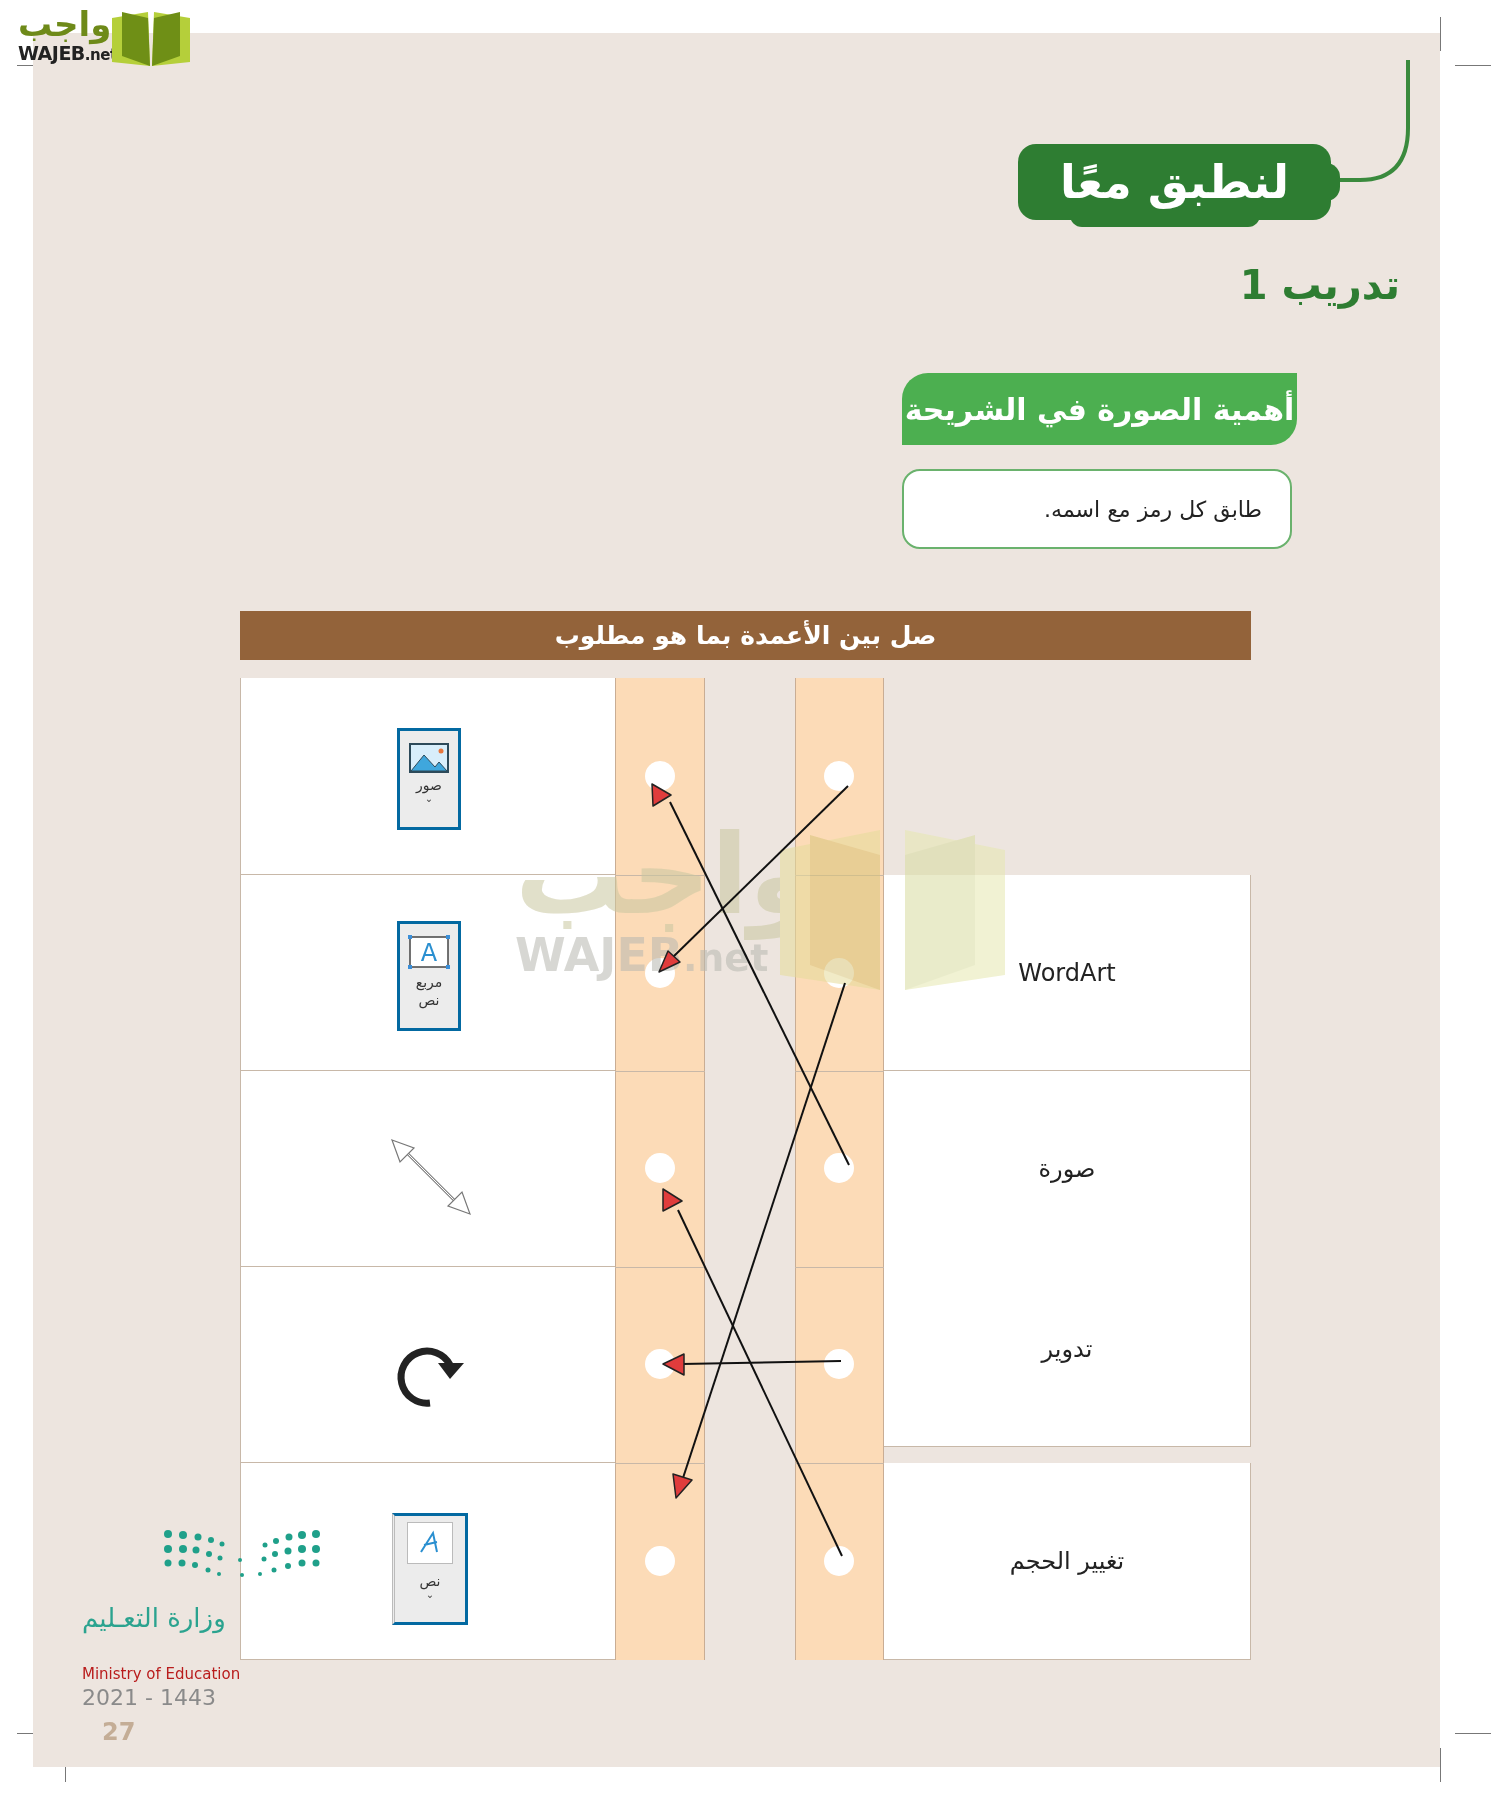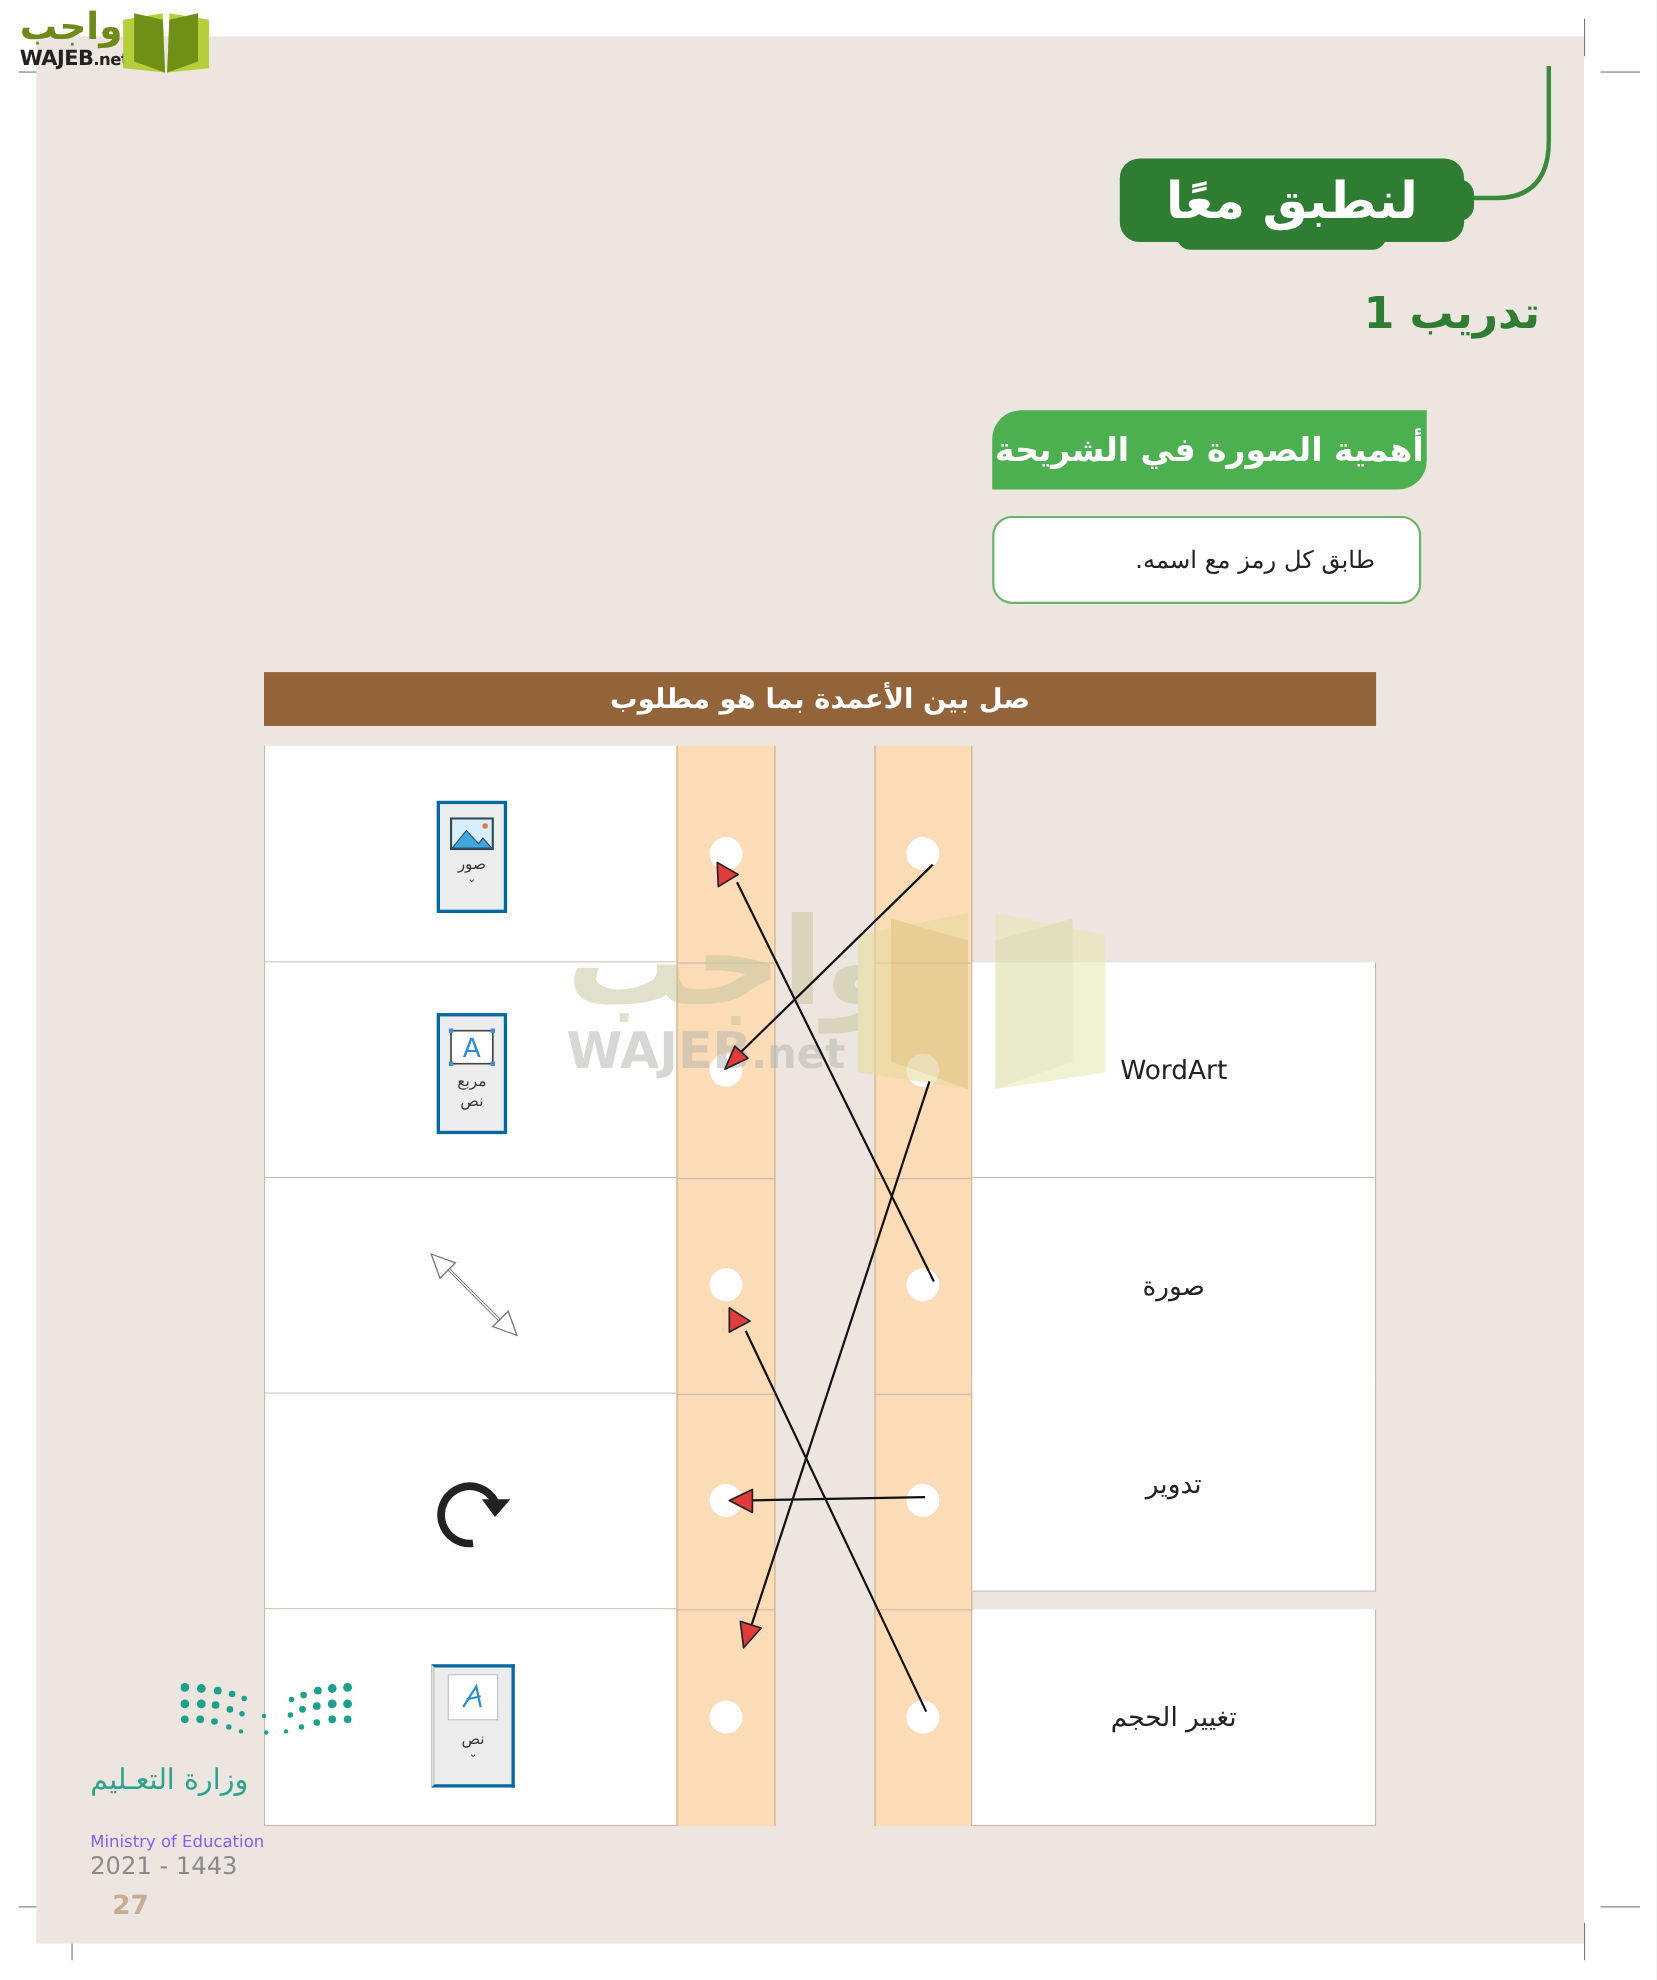--- a/index.html
+++ b/index.html
@@ -25,21 +25,21 @@
   .connector { position:absolute; left:1330px; top:58px; }
   .exercise { position:absolute; left:1160px; top:262px; width:240px; height:60px; color:#2e7d32; font-size:40px; font-weight:bold; direction:rtl; text-align:right; }
   .section-tag {
     position:absolute; left:902px; top:373px; width:395px; height:72px; background:#4caf50;
     border-radius:26px 0 26px 0; color:#fff; font-size:30px; font-weight:bold; direction:rtl;
     display:flex; align-items:center; justify-content:center;
   }
   .instruction {
     position:absolute; left:902px; top:469px; width:390px; height:80px; background:#fff;
     border:2px solid #6ab26d; border-radius:18px; box-sizing:border-box;
-    direction:rtl; font-size:22px; color:#222; padding:0 40px; display:flex; align-items:center;
+    direction:rtl; font-size:22px; color:#222; padding:0 28px; display:flex; align-items:center;
   }
   
   .table { position:absolute; left:240px; top:611px; width:1011px; height:1049px; }
   .thead { position:absolute; left:0; top:0; width:1011px; height:49px; background:#93633a; color:#fff;
     font-size:25px; font-weight:bold; direction:rtl; display:flex; align-items:center; justify-content:center; }
   .cell-l { position:absolute; left:0; width:375px; background:#fff; border-left:1px solid #c8b8a8; border-bottom:1px solid #c8b8a8; box-sizing:border-box; }
   .cell-r { position:absolute; left:644px; width:367px; background:#fff; border-right:1px solid #c8b8a8; border-bottom:1px solid #c8b8a8; box-sizing:border-box;
     display:flex; align-items:center; justify-content:center; font-size:24px; color:#222; direction:rtl; font-family:"DejaVu Sans", sans-serif; }
   .col-l { position:absolute; left:375px; width:90px; background:#fcdbb7; border-left:1px solid #c9ad94; border-right:1px solid #c9ad94; box-sizing:border-box; }
   .col-r { position:absolute; left:555px; width:89px; background:#fcdbb7; border-left:1px solid #c9ad94; border-right:1px solid #c9ad94; box-sizing:border-box; }
@@ -50,21 +50,21 @@
   .ribbon-btn .lbl { display:block; line-height:18px; }
   .chev { display:block; font-size:10px; line-height:10px; color:#444; }
   
   .wm { position:absolute; pointer-events:none; opacity:0.55; }
   .wm-ar { position:absolute; left:515px; top:820px; font-size:110px; font-weight:bold; color:#c9c7a0; direction:rtl; line-height:110px; }
   .wm-en { position:absolute; left:515px; top:928px; font-size:46px; font-weight:bold; color:#b8b8b0; }
   .wm-book { position:absolute; left:780px; top:815px; }
   
   .ministry { position:absolute; left:82px; top:1530px; width:260px; height:200px; }
   .min-ar { position:absolute; left:0; top:73px; font-size:26px; color:#2ba38f; direction:rtl; width:165px; text-align:left; }
-  .min-en { position:absolute; left:0; top:135px; font-size:15px; color:#8b5cf6; }
+  .min-en { position:absolute; left:0; top:135px; font-size:15px; color:#b91c1c; }
   .min-year { position:absolute; left:0; top:155px; font-size:22px; color:#8a8a8a; }
   .page-no { position:absolute; left:20px; top:188px; font-size:24px; font-weight:bold; color:#c4ad96; }
 </style>
 </head>
 <body>
 
 <div class="crop" style="left:1440px;top:17px;width:1px;height:34px;"></div>
 <div class="crop" style="left:1455px;top:65px;width:36px;height:1px;"></div>
 <div class="crop" style="left:1455px;top:1733px;width:36px;height:1px;"></div>
 <div class="crop" style="left:1440px;top:1748px;width:1px;height:34px;"></div>

